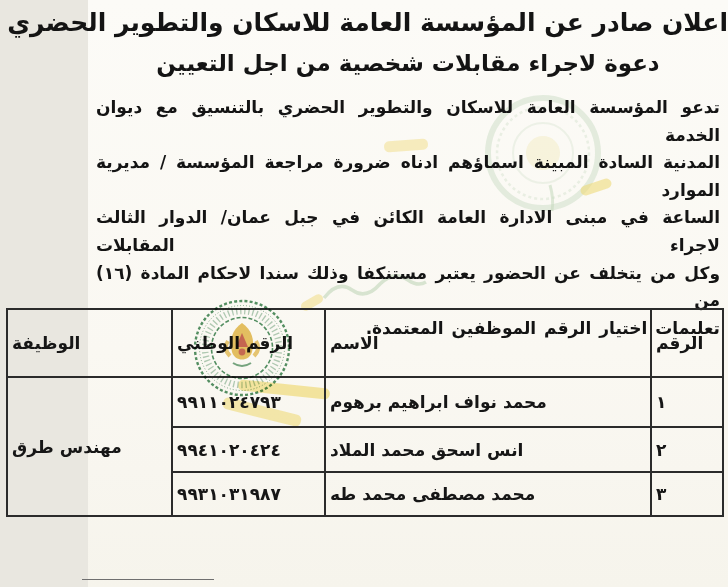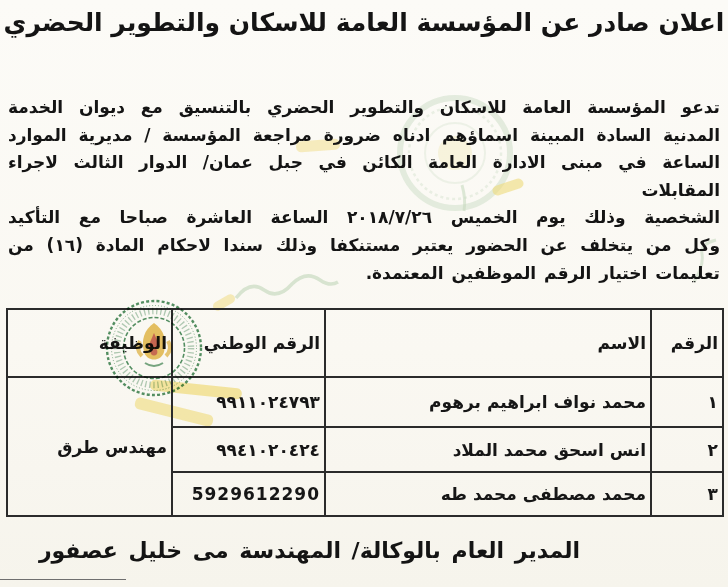--- a/index.html
+++ b/index.html
@@ -2,21 +2,21 @@
 <html lang="ar" dir="rtl"><head>
 <meta charset="utf-8">
 <style>
   html,body{margin:0;padding:0;}
   body{
     width:728px;height:587px;overflow:hidden;
     font-family:"DejaVu Sans",sans-serif;
     background:#e9e7e0;
   }
   .page{
-    position:relative;width:728px;height:587px;
+    position:relative;width:640px;height:587px;
     background:linear-gradient(180deg,#fcfbf7 0%,#faf8f2 60%,#f6f4ec 100%);
     color:#141414;direction:rtl;
   }
   .layer{position:absolute;pointer-events:none;}
   
   .title1{
     position:absolute;top:8px;left:0;right:0;z-index:2;
     text-align:center;font-size:25px;font-weight:700;white-space:nowrap;
     letter-spacing:-0.2px;
   }
@@ -33,21 +33,21 @@
   .bline{white-space:nowrap;}
   .bline.just{text-align:justify;text-align-last:justify;white-space:normal;}
   .bline.end{text-align:right;}
   
   table.roster{
     position:absolute;top:308px;right:4px;z-index:2;
     width:716px;border-collapse:collapse;table-layout:fixed;
     font-size:17px;font-weight:700;color:#161616;
   }
   table.roster th,table.roster td{
-    border:2.2px solid #2b2b2b;text-align:right;vertical-align:middle;
+    border:2.2px solid #2b2b2b;text-align:left;vertical-align:middle;
     padding:0 4px;overflow:hidden;
   }
   tr.hdr{height:68px;}
   tr.r1{height:50px;}
   tr.r2{height:45px;}
   tr.r3{height:44px;}
   td.job-cell{vertical-align:top;padding-top:20px;}
   td.natid{letter-spacing:1px;}
   
   .footer-sign{
@@ -93,26 +93,26 @@
     <path d="M6,46 q10,-16 8,-28 q-2,-10 14,-14" fill="none" stroke="#c3d7bd" stroke-width="3"></path>
   </svg>
 
   <div class="streak" style="left:150px;top:384px;width:92px;height:11px;transform:rotate(6deg);"></div>
   <div class="streak" style="left:134px;top:406px;width:80px;height:12px;transform:rotate(14deg);opacity:.6;"></div>
   <div class="streak" style="left:492px;top:182px;width:32px;height:10px;transform:rotate(-18deg);opacity:.6;"></div>
   <div class="streak" style="left:296px;top:140px;width:44px;height:11px;transform:rotate(-4deg);opacity:.45;"></div>
   <div class="streak" style="left:212px;top:298px;width:24px;height:9px;transform:rotate(-30deg);opacity:.5;"></div>
 
   <div class="title1">اعلان صادر عن المؤسسة العامة للاسكان والتطوير الحضري</div>
+  <div class="title2">دعوة لاجراء مقابلات شخصية من اجل التعيين</div>
 
   <div class="body-text">
     <div class="bline just">تدعو المؤسسة العامة للاسكان والتطوير الحضري بالتنسيق مع ديوان الخدمة</div>
     <div class="bline just">المدنية السادة المبينة اسماؤهم ادناه ضرورة مراجعة المؤسسة / مديرية الموارد</div>
     <div class="bline just">الساعة في مبنى الادارة العامة الكائن في جبل عمان/ الدوار الثالث لاجراء المقابلات</div>
-    <div class="bline just">الشخصية وذلك يوم الخميس ٢٠١٨/٧/٢٦ الساعة العاشرة صباحا مع التأكيد</div>
     <div class="bline just">وكل من يتخلف عن الحضور يعتبر مستنكفا وذلك سندا لاحكام المادة (١٦) من</div>
     <div class="bline end">تعليمات اختيار الرقم الموظفين المعتمدة.</div>
   </div>
 
   <table class="roster">
     <colgroup>
       <col style="width:72px">
       <col style="width:326px">
       <col style="width:153px">
       <col style="width:165px">
@@ -131,33 +131,32 @@
       <td class="job-cell" rowspan="3">مهندس طرق</td>
     </tr>
     <tr class="r2">
       <td>٢</td>
       <td>انس اسحق محمد الملاد</td>
       <td class="natid">٩٩٤١٠٢٠٤٢٤</td>
     </tr>
     <tr class="r3">
       <td>٣</td>
       <td>محمد مصطفى محمد طه</td>
-      <td class="natid">5929612290</td>
+      <td class="natid">٩٩٣١٠٣١٩٨٧</td>
     </tr>
   </tbody>
     </table>
 
   <svg class="layer stamp" viewBox="0 0 102 102">
     <circle cx="51" cy="51" r="47" fill="none" stroke="#2f7a44" stroke-width="2.4" stroke-dasharray="3 2.2"></circle>
     <circle cx="51" cy="51" r="42.5" fill="none" stroke="#2f7a44" stroke-width="1" stroke-dasharray="1 2" opacity=".75"></circle>
     <circle cx="51" cy="51" r="37" fill="none" stroke="#2f7a44" stroke-width="6.5" stroke-dasharray="1.3 2.8" opacity=".45"></circle>
     <circle cx="51" cy="51" r="30.5" fill="none" stroke="#2f7a44" stroke-width="1.6" stroke-dasharray="4 2"></circle>
     <path d="M51,26 C41,33 38,43 41,55 C44,65 58,65 61,55 C64,43 61,33 51,26 Z" fill="#dfae2e" opacity=".9"></path>
     <path d="M37,44 q-5,8 2,15 M65,44 q5,8 -2,15" fill="none" stroke="#dfae2e" stroke-width="4" opacity=".8"></path>
     <path d="M51,36 L45,50 L57,50 Z" fill="#b93b2c" opacity=".9"></path>
     <circle cx="51" cy="55" r="3.4" fill="#b93b2c" opacity=".85"></circle>
     <path d="M42,66 q9,6 18,0" fill="none" stroke="#2f7a44" stroke-width="2" opacity=".8"></path>
   </svg>
 
-  <div class="footer-sign">المدير العام بالوكالة/ المهندسة مى خليل عصفور</div>
   <div class="sign-line"></div>
 
 </div>
 
 </body></html>

